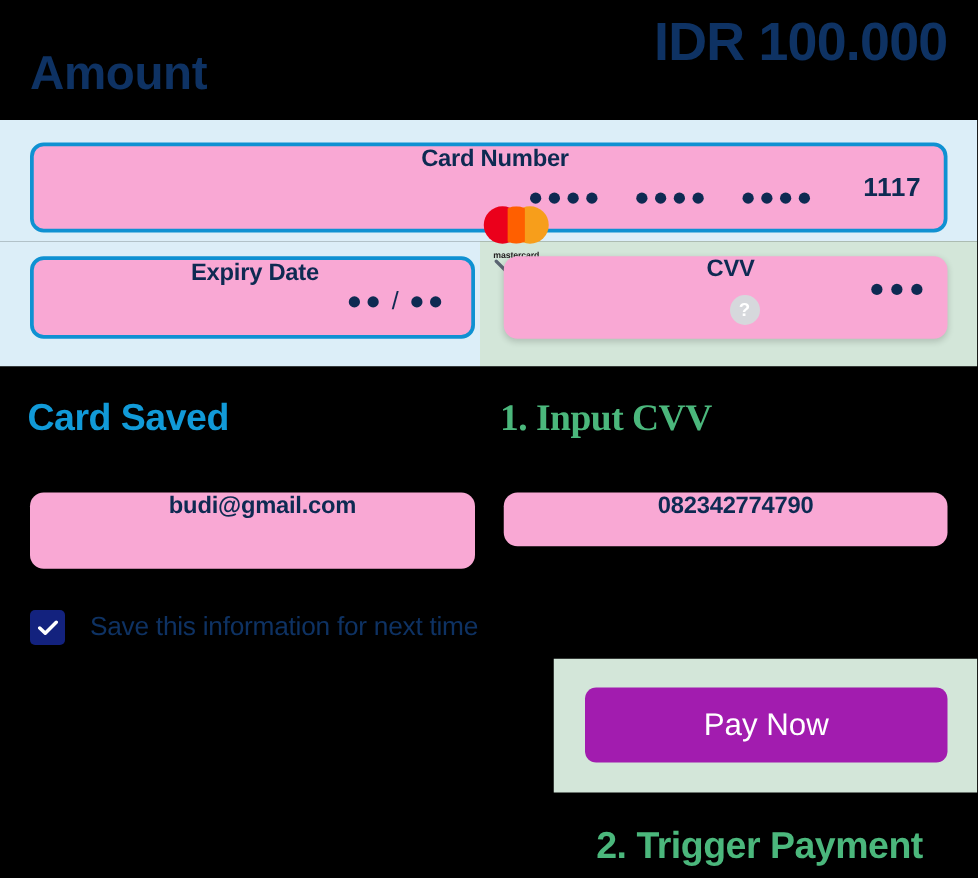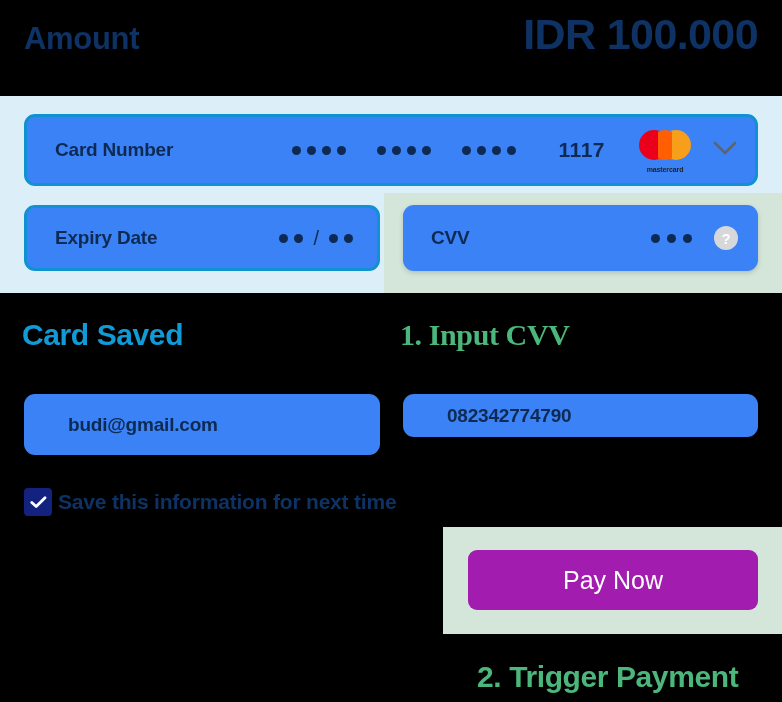--- a/index.html
+++ b/index.html
@@ -57,45 +57,46 @@
   .amount-row {
     position: absolute;
     left: 0;
     top: 0;
     width: 782px;
     height: 96px;
   }
   .amount-label {
     position: absolute;
     left: 24px;
-    top: 21px;
-    font-size: 31px;
+    top: 38px;
+    font-size: 38px;
     font-weight: bold;
     color: #0E3263;
     letter-spacing: -0.3px;
   }
   .amount-value {
     position: absolute;
     right: 24px;
     top: 10px;
     font-size: 43px;
     font-weight: bold;
     color: #0E3263;
     letter-spacing: -0.6px;
     text-align: right;
   }
 
   
   .field {
     position: absolute;
-    background: #3b82f6;
+    background: #f9a8d4;
     border-radius: 11px;
     box-sizing: border-box;
     display: flex;
     align-items: center;
+    flex-direction: column;
   }
   .field-active {
     border: 3px solid #0F91D2;
   }
   .field-plain {
     border: none;
     box-shadow: 0 2px 5px rgba(0,0,0,0.16);
   }
   .field-label {
     font-size: 19px;
@@ -108,21 +109,21 @@
   #card-number-field {
     left: 24px;
     top: 114px;
     width: 734px;
     height: 72px;
     padding: 0 18px 0 28px;
   }
   .masked-groups {
     margin-left: auto;
     display: flex;
-    align-items: center;
+    align-items: flex-end;
     gap: 31px;
   }
   .dot-group {
     display: flex;
     gap: 6px;
   }
   .dot {
     width: 9px;
     height: 9px;
     border-radius: 50%;
@@ -290,23 +291,23 @@
     width: 28px;
     height: 28px;
     border-radius: 4px;
     background: #13227E;
     display: flex;
     align-items: center;
     justify-content: center;
     flex: none;
   }
   .save-label {
-    margin-left: 6px;
+    margin-left: 20px;
     font-size: 21px;
-    font-weight: bold;
+    font-weight: normal;
     color: #0E3263;
     letter-spacing: -0.2px;
     text-align: right;
   }
 
   
   #pay-now-button {
     position: absolute;
     left: 468px;
     top: 550px;

